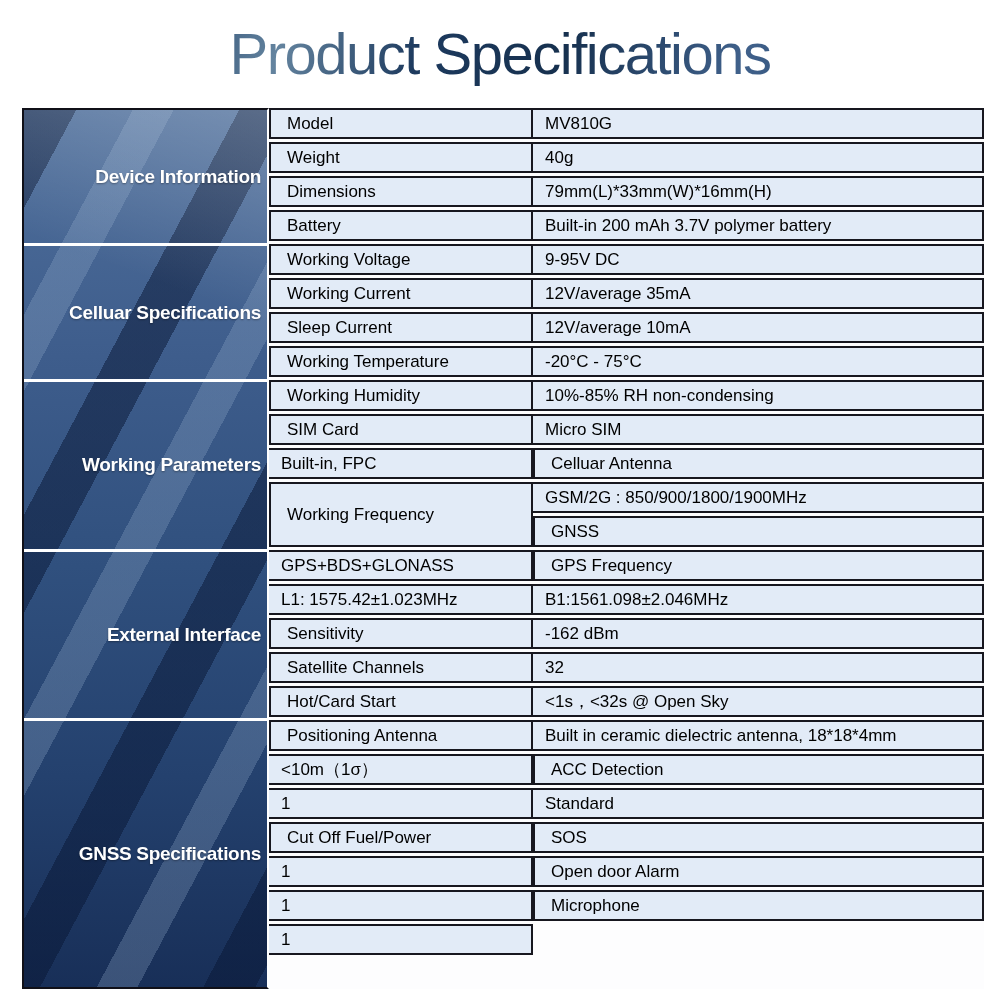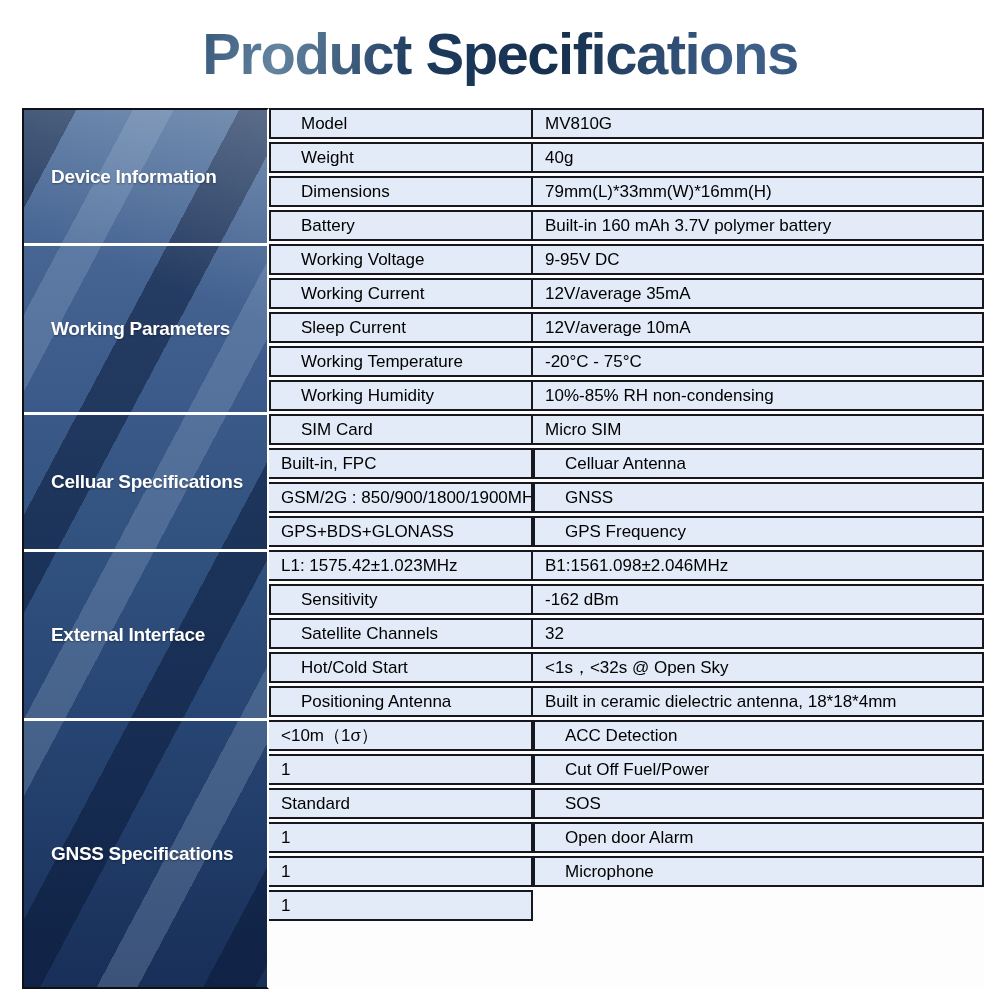--- a/index.html
+++ b/index.html
@@ -8,21 +8,21 @@
     background: #ffffff;
     font-family: "Liberation Sans", "DejaVu Sans", sans-serif;
     overflow: hidden;
   }
   .page { position: relative; width: 1000px; height: 1000px; background: #fff; }
 
   
   .title {
     position: absolute; top: 20px; left: 0; width: 100%;
     text-align: center;
-    font-size: 58px; font-weight: bold; letter-spacing: -1.5px;
+    font-size: 58px; font-weight: normal; letter-spacing: -1.5px;
     background: linear-gradient(104deg,
       #1b3556 0%, #23436a 16%, #64849f 28%, #1d3a5e 42%,
       #16304e 56%, #40618b 74%, #2a4a70 86%, #1b3556 100%);
     -webkit-background-clip: text; background-clip: text;
     -webkit-text-fill-color: transparent; color: transparent;
   }
 
   
   .spec-table {
     position: absolute; left: 22px; top: 108px;
@@ -41,20 +41,21 @@
       repeating-linear-gradient(118deg,
         rgba(8,22,52,0.50) 0px, rgba(8,22,52,0.50) 46px,
         rgba(8,22,52,0.00) 46px, rgba(8,22,52,0.00) 96px,
         rgba(150,175,205,0.28) 96px, rgba(150,175,205,0.28) 132px,
         rgba(8,22,52,0.00) 132px, rgba(8,22,52,0.00) 190px),
       linear-gradient(180deg, #50709c 0%, #3e5d8c 28%, #30507e 52%, #24416e 76%, #182f58 100%);
   }
   .cat {
     display: flex; align-items: center;
     padding: 0 6px 0 27px;
+    justify-content: flex-end;
   }
   .cat + .cat { border-top: 3px solid #ffffff; }
   .cat span {
     color: #ffffff; font-weight: bold; font-size: 19px;
     letter-spacing: -0.3px; white-space: nowrap;
     text-shadow: 0 1px 2px rgba(0,0,0,0.35);
   }
   .cat.f4 { flex: 4 1 0; }
   .cat.f5 { flex: 5 1 0; }
   .cat.f8 { flex: 8 1 0; }
@@ -66,100 +67,101 @@
     grid-template-columns: 264px 1fr;
     grid-template-rows: repeat(26, 1fr);
     row-gap: 3px; column-gap: 0;
     background: #fdfdfe;
   }
   .cell {
     background: #e2ebf7;
     border: 2px solid #17171f;
     display: flex; align-items: center;
     font-size: 17px; color: #000;
-    padding-left: 30px; padding-right: 4px;
+    padding-left: 16px; padding-right: 4px;
     white-space: nowrap; overflow: hidden;
   }
   .cell.value { border-left: none; padding-left: 12px; }
   .span2 { grid-row: span 2; }
 </style>
 </head>
 <body>
 
 <div class="page">
 
   <h1 class="title">Product Specifications</h1>
 
   <div class="spec-table">
 
     <div class="cat-col">
       <div class="cat f4">
         <span>Device Information</span>
       </div>
+      <div class="cat f4">
+        <span>Celluar Specifications</span>
+      </div>
       <div class="cat f5">
         <span>Working Parameters</span>
-      </div>
-      <div class="cat f4">
-        <span>Celluar Specifications</span>
       </div>
       <div class="cat f5">
         <span>External Interface</span>
       </div>
       <div class="cat f8">
         <span>GNSS Specifications</span>
       </div>
     </div>
 
     <div class="grid">
 
       <div class="cell param">Model</div>
       <div class="cell value">MV810G</div>
       <div class="cell param">Weight</div>
       <div class="cell value">40g</div>
       <div class="cell param">Dimensions</div>
       <div class="cell value">79mm(L)*33mm(W)*16mm(H)</div>
       <div class="cell param">Battery</div>
-      <div class="cell value">Built-in 160 mAh 3.7V polymer battery</div>
+      <div class="cell value">Built-in 200 mAh 3.7V polymer battery</div>
 
       <div class="cell param">Working Voltage</div>
       <div class="cell value">9-95V DC</div>
       <div class="cell param">Working Current</div>
       <div class="cell value">12V/average 35mA</div>
       <div class="cell param">Sleep Current</div>
       <div class="cell value">12V/average 10mA</div>
       <div class="cell param">Working Temperature</div>
       <div class="cell value">-20°C - 75°C</div>
       <div class="cell param">Working Humidity</div>
       <div class="cell value">10%-85% RH non-condensing</div>
 
       <div class="cell param">SIM Card</div>
       <div class="cell value">Micro SIM</div>
       <div class="cell value">Built-in, FPC</div>
       <div class="cell param">Celluar Antenna</div>
+      <div class="cell param span2">Working Frequency</div>
       <div class="cell value">GSM/2G : 850/900/1800/1900MHz</div>
 
       <div class="cell param">GNSS</div>
       <div class="cell value">GPS+BDS+GLONASS</div>
       <div class="cell param">GPS Frequency</div>
       <div class="cell value">L1: 1575.42±1.023MHz</div>
       <div class="cell value">B1:1561.098±2.046MHz</div>
       <div class="cell param">Sensitivity</div>
       <div class="cell value">-162 dBm</div>
       <div class="cell param">Satellite Channels</div>
       <div class="cell value">32</div>
-      <div class="cell param">Hot/Cold Start</div>
+      <div class="cell param">Hot/Card Start</div>
       <div class="cell value">&lt;1s，&lt;32s @ Open Sky</div>
       <div class="cell param">Positioning Antenna</div>
       <div class="cell value">Built in ceramic dielectric antenna, 18*18*4mm</div>
       <div class="cell value">&lt;10m（1σ）</div>
 
       <div class="cell param">ACC Detection</div>
       <div class="cell value">1</div>
+      <div class="cell value">Standard</div>
       <div class="cell param">Cut Off Fuel/Power</div>
-      <div class="cell value">Standard</div>
       <div class="cell param">SOS</div>
       <div class="cell value">1</div>
       <div class="cell param">Open door Alarm</div>
       <div class="cell value">1</div>
       <div class="cell param">Microphone</div>
       <div class="cell value">1</div>
 
     </div>
   </div>
 </div>

